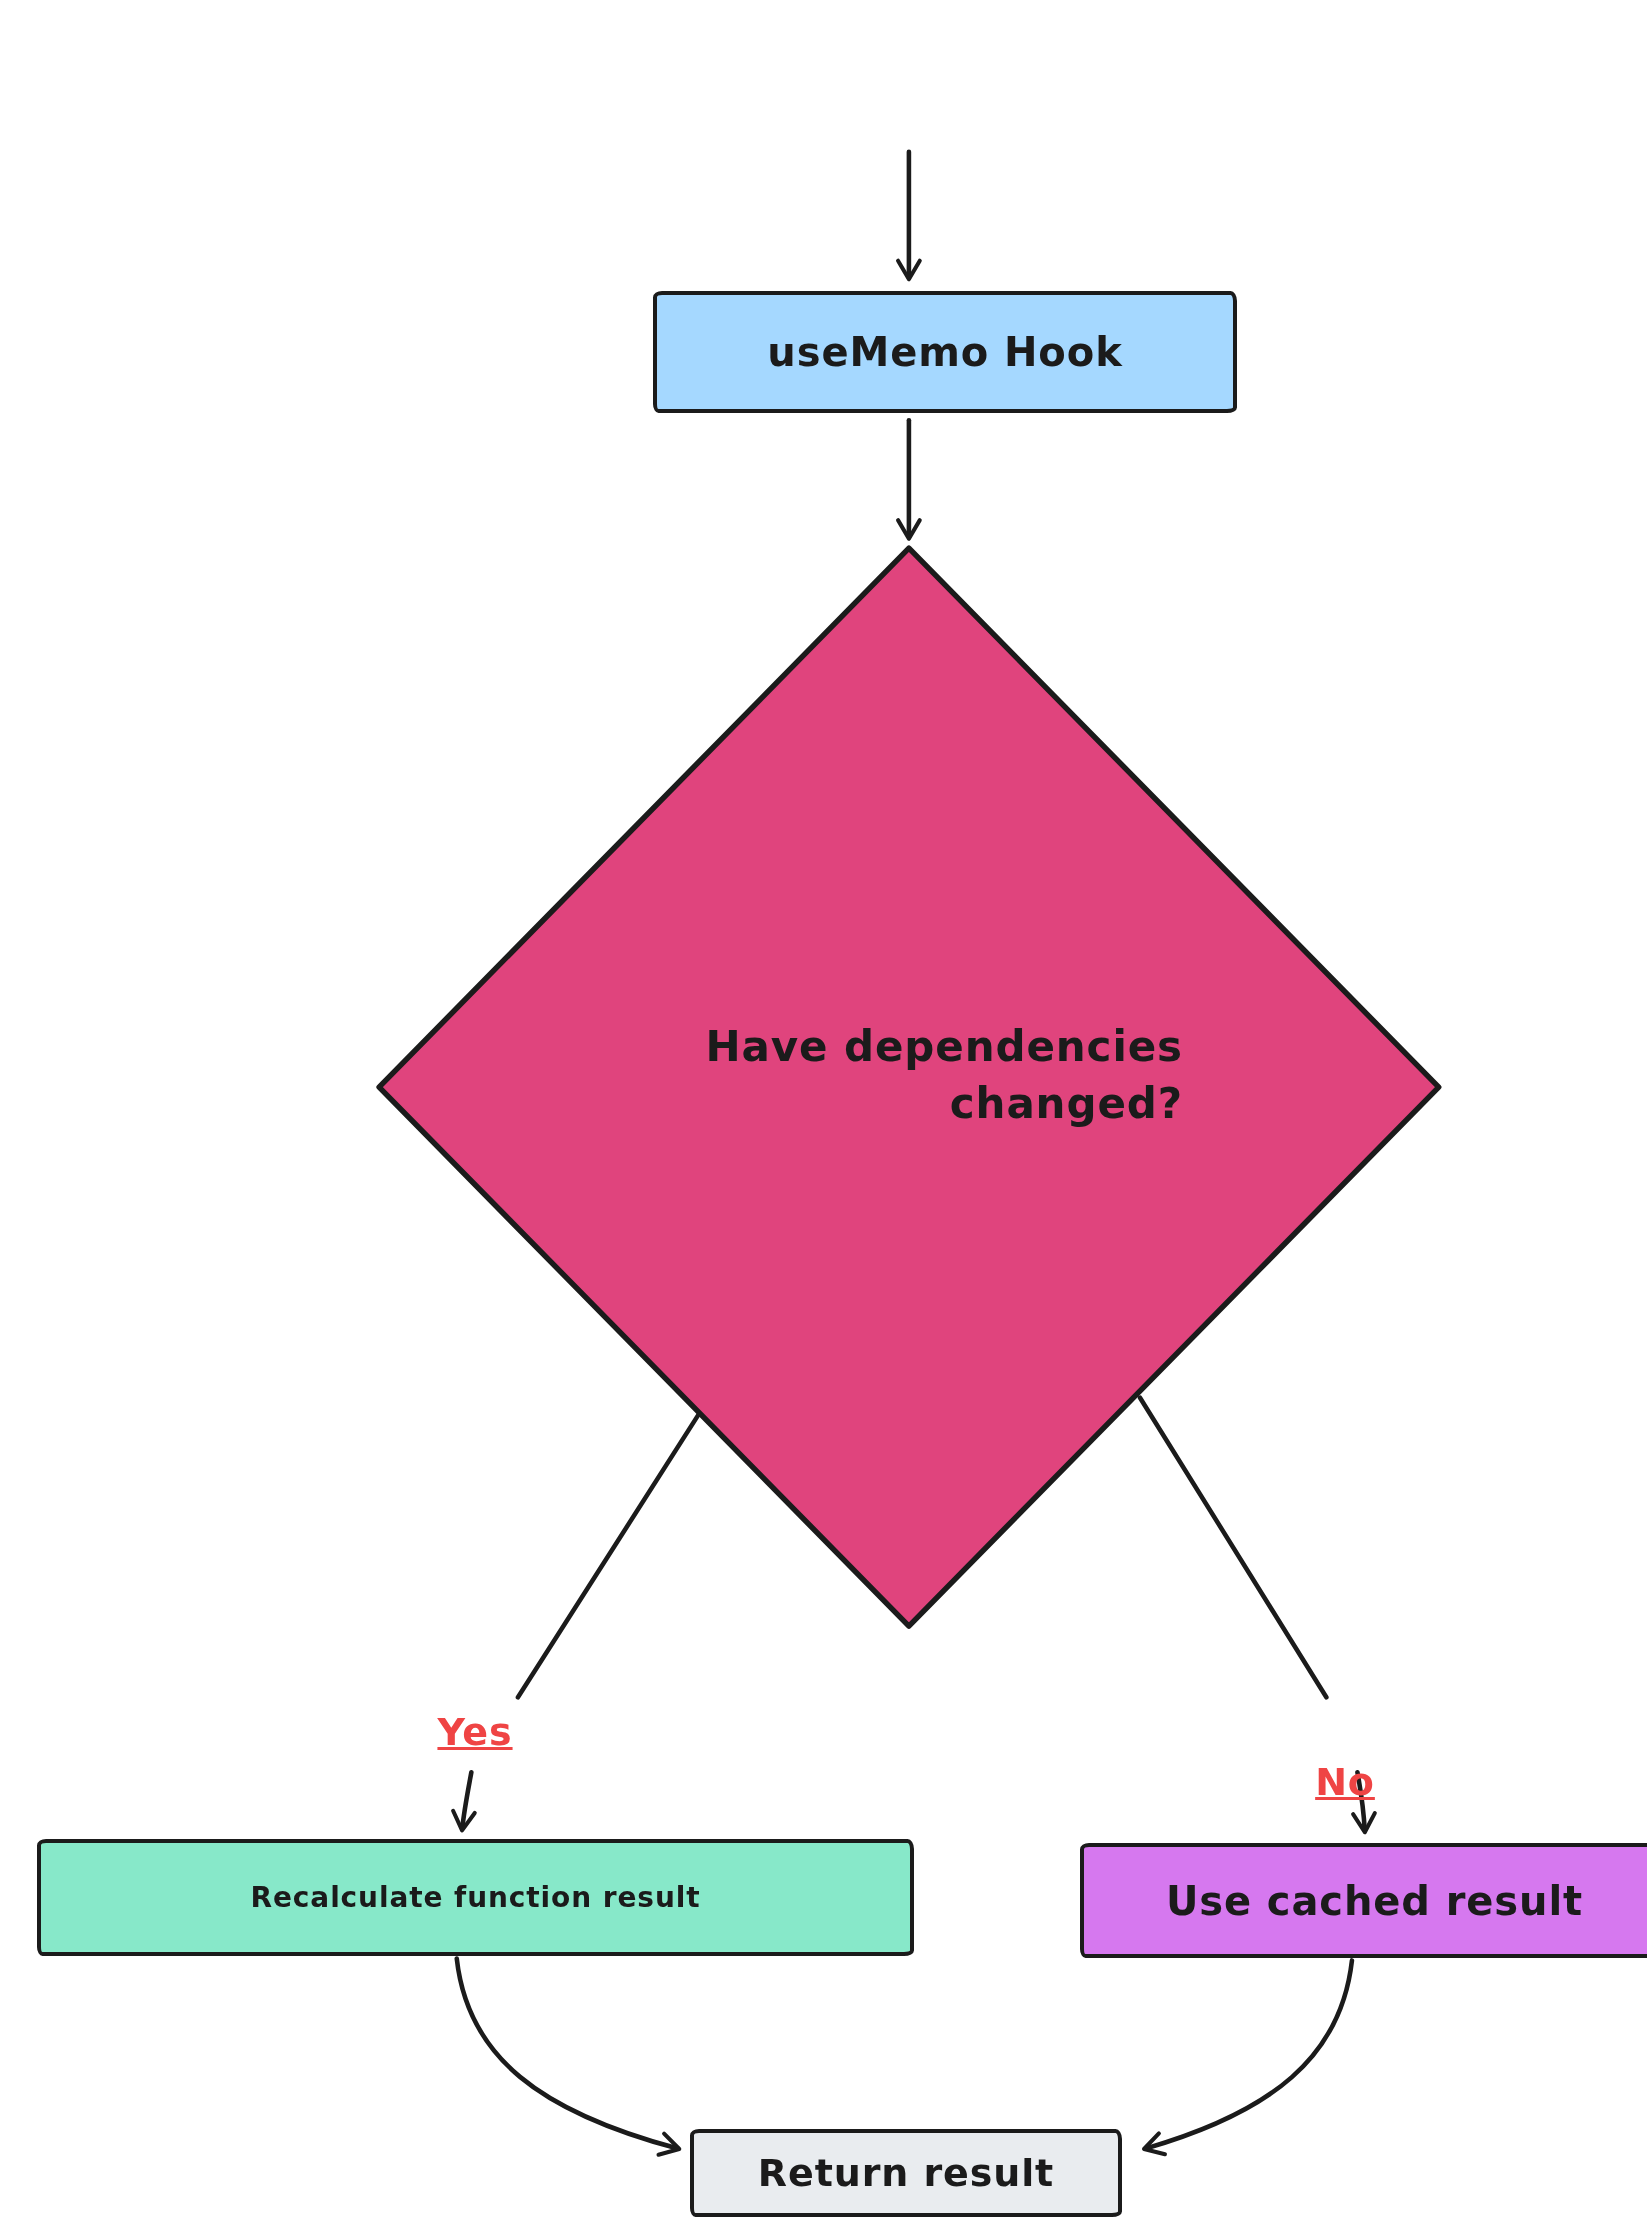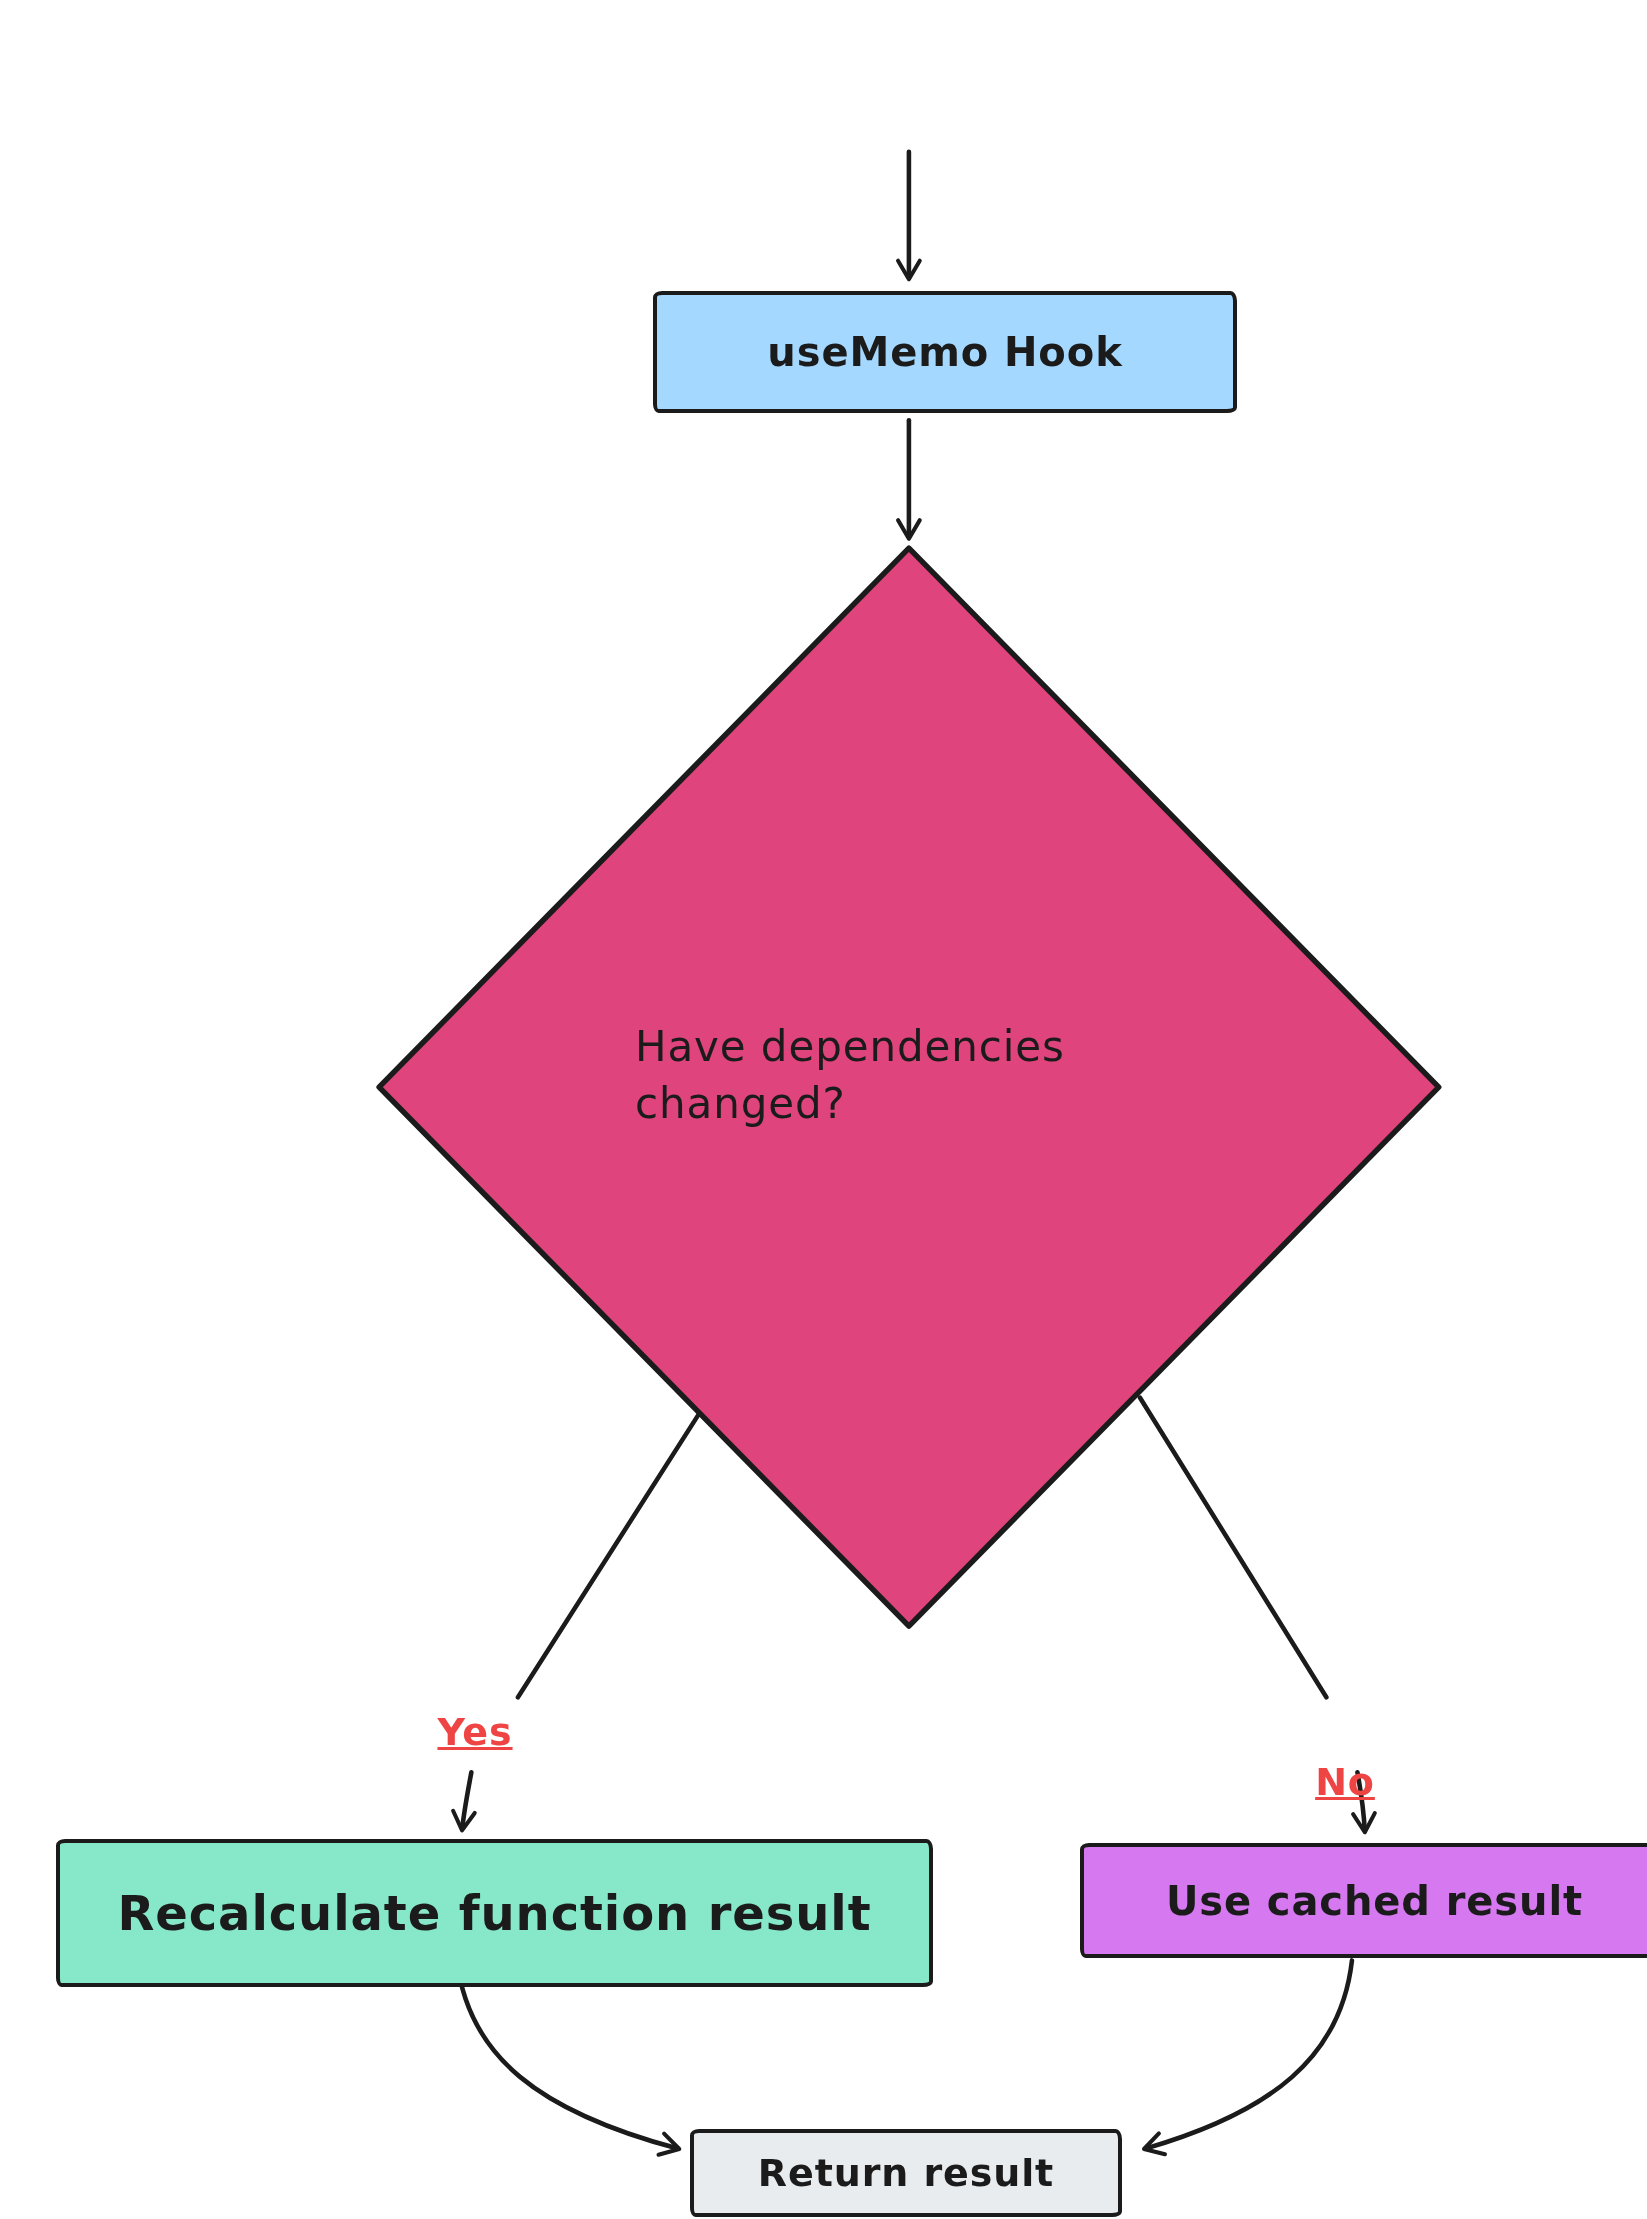--- a/index.html
+++ b/index.html
@@ -31,31 +31,31 @@
     display: flex;
     align-items: center;
     justify-content: center;
     text-align: center;
     font-weight: 700;
     letter-spacing: 0.9px;
     color: #1b1b1b;
   }
   .node-start      { left: 589px;  top: 27.4px;   width: 640px; height: 117px; font-size: 42px; border-top-width: 6.4px; }
   .node-hook       { left: 653px;  top: 291px;  width: 584px; height: 122px; font-size: 40px; }
-  .node-recalc     { left: 37px;   top: 1839px; width: 877px; height: 148px; font-size: 48px; margin-left: 19px; }
+  .node-recalc     { left: 37px;   top: 1839px; width: 877px; height: 117px; font-size: 28px; }
   .node-cached     { left: 1055px; top: 1843px; width: 589px; height: 115px; font-size: 40px; margin-left: 25px; }
   .node-return     { left: 690px;  top: 2129px; width: 432px; height: 88px;  font-size: 38px; background: #e9ecef; }
   .diamond-label {
     position: absolute;
     left: 635px;
     top: 1019px;
     width: 548px;
-    text-align: left;
+    text-align: right;
     font-size: 42px;
-    font-weight: 400;
+    font-weight: 700;
     letter-spacing: 0.9px;
     line-height: 1.35;
     color: #1b1b1b;
   }
   .edge-label {
     position: absolute;
     width: 146px;
     text-align: center;
     font-size: 38px;
     font-weight: 700;

